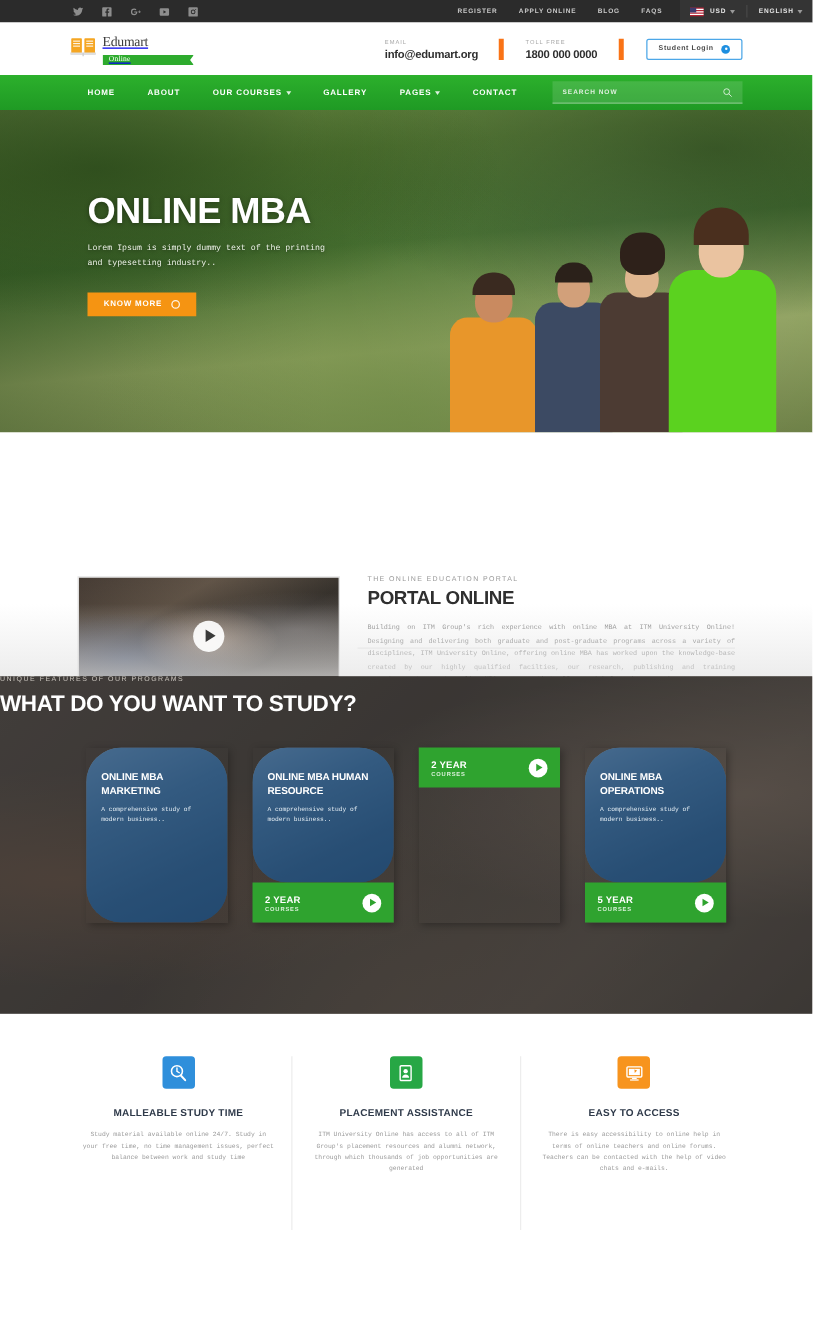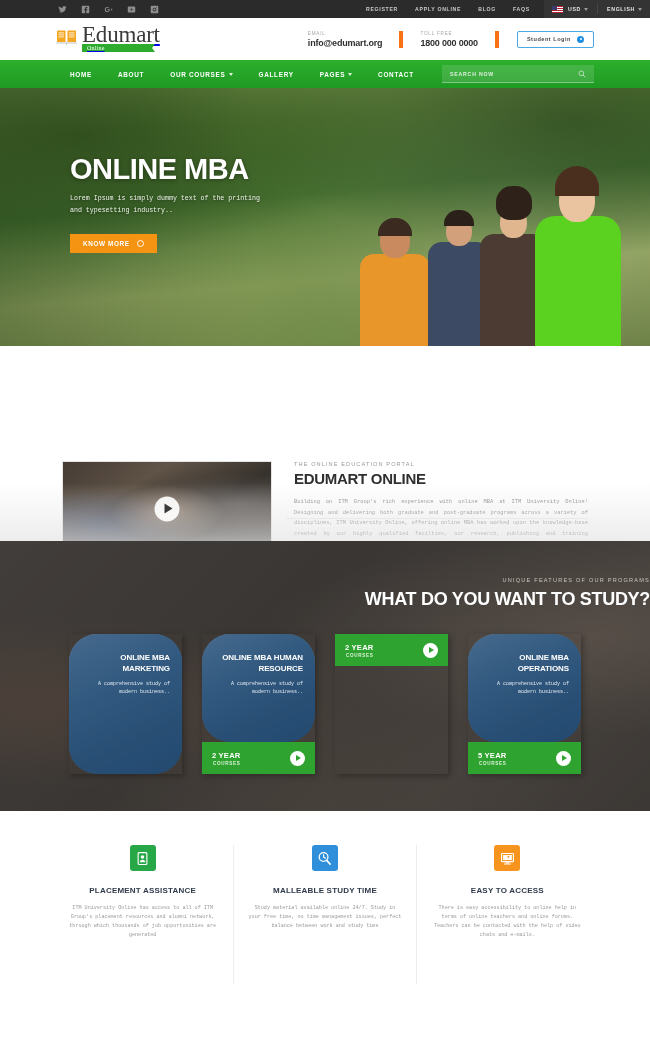--- a/index.html
+++ b/index.html
@@ -39,21 +39,21 @@
 
   
   .header {
     height:42px; background:#fff; display:flex; align-items:center;
     padding:0 56px; position:relative;
   }
   .logo { display:flex; align-items:flex-start; gap:5px; }
   .bookicon { width:21px; height:19px; margin-top:3px; }
   .logo-txt { display:flex; flex-direction:column; }
   .logo-name {
-    font-family:"Liberation Serif", serif; font-size:23px; color:#3a3a3a;
+    font-family:"Liberation Serif", serif; font-size:11px; color:#3a3a3a;
     line-height:17px; letter-spacing:-.2px;
   }
   .ribbon {
     margin-top:1px; height:8px; display:flex; align-items:center;
     position:relative; width:73px;
   }
   .ribbon .rb {
     position:absolute; left:0; top:0; height:8px; width:73px; background:#2eab2e;
     clip-path:polygon(0 0,100% 0,96% 50%,100% 100%,0 100%);
   }
@@ -193,21 +193,21 @@
     background:linear-gradient(135deg,#4a4643 0%,#3c3936 40%,#514c46 75%,#403c38 100%);
   }
   .study:before{
     content:""; position:absolute; inset:0;
     background:
       radial-gradient(ellipse at 8% 60%, rgba(120,90,70,.5), transparent 38%),
       radial-gradient(ellipse at 92% 35%, rgba(150,130,115,.45), transparent 40%),
       radial-gradient(ellipse at 50% 100%, rgba(90,80,70,.6), transparent 50%);
   }
   .study:after{ content:""; position:absolute; inset:0; background:rgba(55,52,48,.45); }
-  .study-inner { position:relative; z-index:3; padding-top:36px; text-align:right; }
+  .study-inner { position:relative; z-index:3; text-align:left; }
   .study-eyebrow { font-size:5.6px; color:#c9c4bd; letter-spacing:1.2px; }
   .study-h { margin-top:6px; font-size:18px; color:#fff; font-weight:bold; letter-spacing:-.3px; }
   .cards { margin-top:24px; display:flex; justify-content:center; gap:20px; padding:0 62px; }
   .card {
     width:113px; height:140px; position:relative; display:flex; flex-direction:column;
     box-shadow:2px 2px 6px rgba(0,0,0,.3);
   }
   .card-top { flex:1; position:relative; overflow:hidden; padding:18px 12px 0 12px;border-radius:28px; }
   .card-top:before{
     content:""; position:absolute; inset:0;
@@ -415,21 +415,21 @@
   </div>
 
 </div>
 
 <div class="about">
   <div class="video">
     <div class="playbtn"></div>
   </div>
   <div class="about-txt">
     <div class="eyebrow">THE ONLINE EDUCATION PORTAL</div>
-    <div class="about-h">EDUMART ONLINE</div>
+    <div class="about-h">PORTAL ONLINE</div>
     <div class="about-p">Building on ITM Group's rich experience with online MBA at ITM University Online! Designing and delivering both graduate and post-graduate programs across a variety of disciplines, ITM University Online, offering online MBA has worked upon the knowledge-base created by our highly qualified facilties, our research, publishing and training experience, to create online MBA programs that offer a rich learning experience.</div>
     <div class="about-more">
       <span class="am">KNOW MORE</span>
       <i class="dot-o"></i>
     </div>
   </div>
   <div class="about-rule"></div>
 </div>
 
 <div class="study">
@@ -490,41 +490,41 @@
         </div>
       </div>
 
     </div>
   </div>
 </div>
 
 <div class="features">
 
   <div class="feat">
+    <div class="feat-icon" style="background:#2f8fdb">
+      <svg width="15" height="15" viewBox="0 0 24 24">
+        <circle cx="10.5" cy="9.5" r="7" fill="none" stroke="#fff" stroke-width="2"></circle>
+        <path d="M10.5 5.5v4.2l3 1.8" fill="none" stroke="#fff" stroke-width="1.8" stroke-linecap="round"></path>
+        <line x1="15.5" y1="15" x2="21" y2="21" stroke="#fff" stroke-width="2.6" stroke-linecap="round"></line>
+      </svg>
+    </div>
+    <div class="feat-h">MALLEABLE STUDY TIME</div>
+    <div class="feat-p">Study material available online 24/7. Study in your free time, no time management issues, perfect balance between work and study time</div>
+  </div>
+
+  <div class="feat">
     <div class="feat-icon" style="background:#27a745">
       <svg width="15" height="15" viewBox="0 0 24 24">
         <rect x="5" y="2.5" width="14" height="19" rx="1.5" fill="none" stroke="#fff" stroke-width="1.8"></rect>
         <circle cx="12" cy="9.5" r="2.8" fill="#fff"></circle>
         <path d="M7.5 18c0-2.6 2-4.2 4.5-4.2s4.5 1.6 4.5 4.2z" fill="#fff"></path>
       </svg>
     </div>
     <div class="feat-h">PLACEMENT ASSISTANCE</div>
     <div class="feat-p">ITM University Online has access to all of ITM Group's placement resources and alumni network, through which thousands of job opportunities are generated</div>
-  </div>
-
-  <div class="feat">
-    <div class="feat-icon" style="background:#2f8fdb">
-      <svg width="15" height="15" viewBox="0 0 24 24">
-        <circle cx="10.5" cy="9.5" r="7" fill="none" stroke="#fff" stroke-width="2"></circle>
-        <path d="M10.5 5.5v4.2l3 1.8" fill="none" stroke="#fff" stroke-width="1.8" stroke-linecap="round"></path>
-        <line x1="15.5" y1="15" x2="21" y2="21" stroke="#fff" stroke-width="2.6" stroke-linecap="round"></line>
-      </svg>
-    </div>
-    <div class="feat-h">MALLEABLE STUDY TIME</div>
-    <div class="feat-p">Study material available online 24/7. Study in your free time, no time management issues, perfect balance between work and study time</div>
   </div>
 
   <div class="feat">
     <div class="feat-icon" style="background:#f7941e">
       <svg width="15" height="15" viewBox="0 0 24 24">
         <rect x="2.5" y="4" width="19" height="13" rx="1.2" fill="none" stroke="#fff" stroke-width="1.8"></rect>
         <rect x="5" y="6.5" width="14" height="8" fill="#fff"></rect>
         <path d="M12 7.5l3.5 1.2-3 3.2z" fill="#f7941e"></path>
         <rect x="9" y="18" width="6" height="1.6" fill="#fff"></rect>
         <rect x="6.5" y="20" width="11" height="1.6" fill="#fff"></rect>

